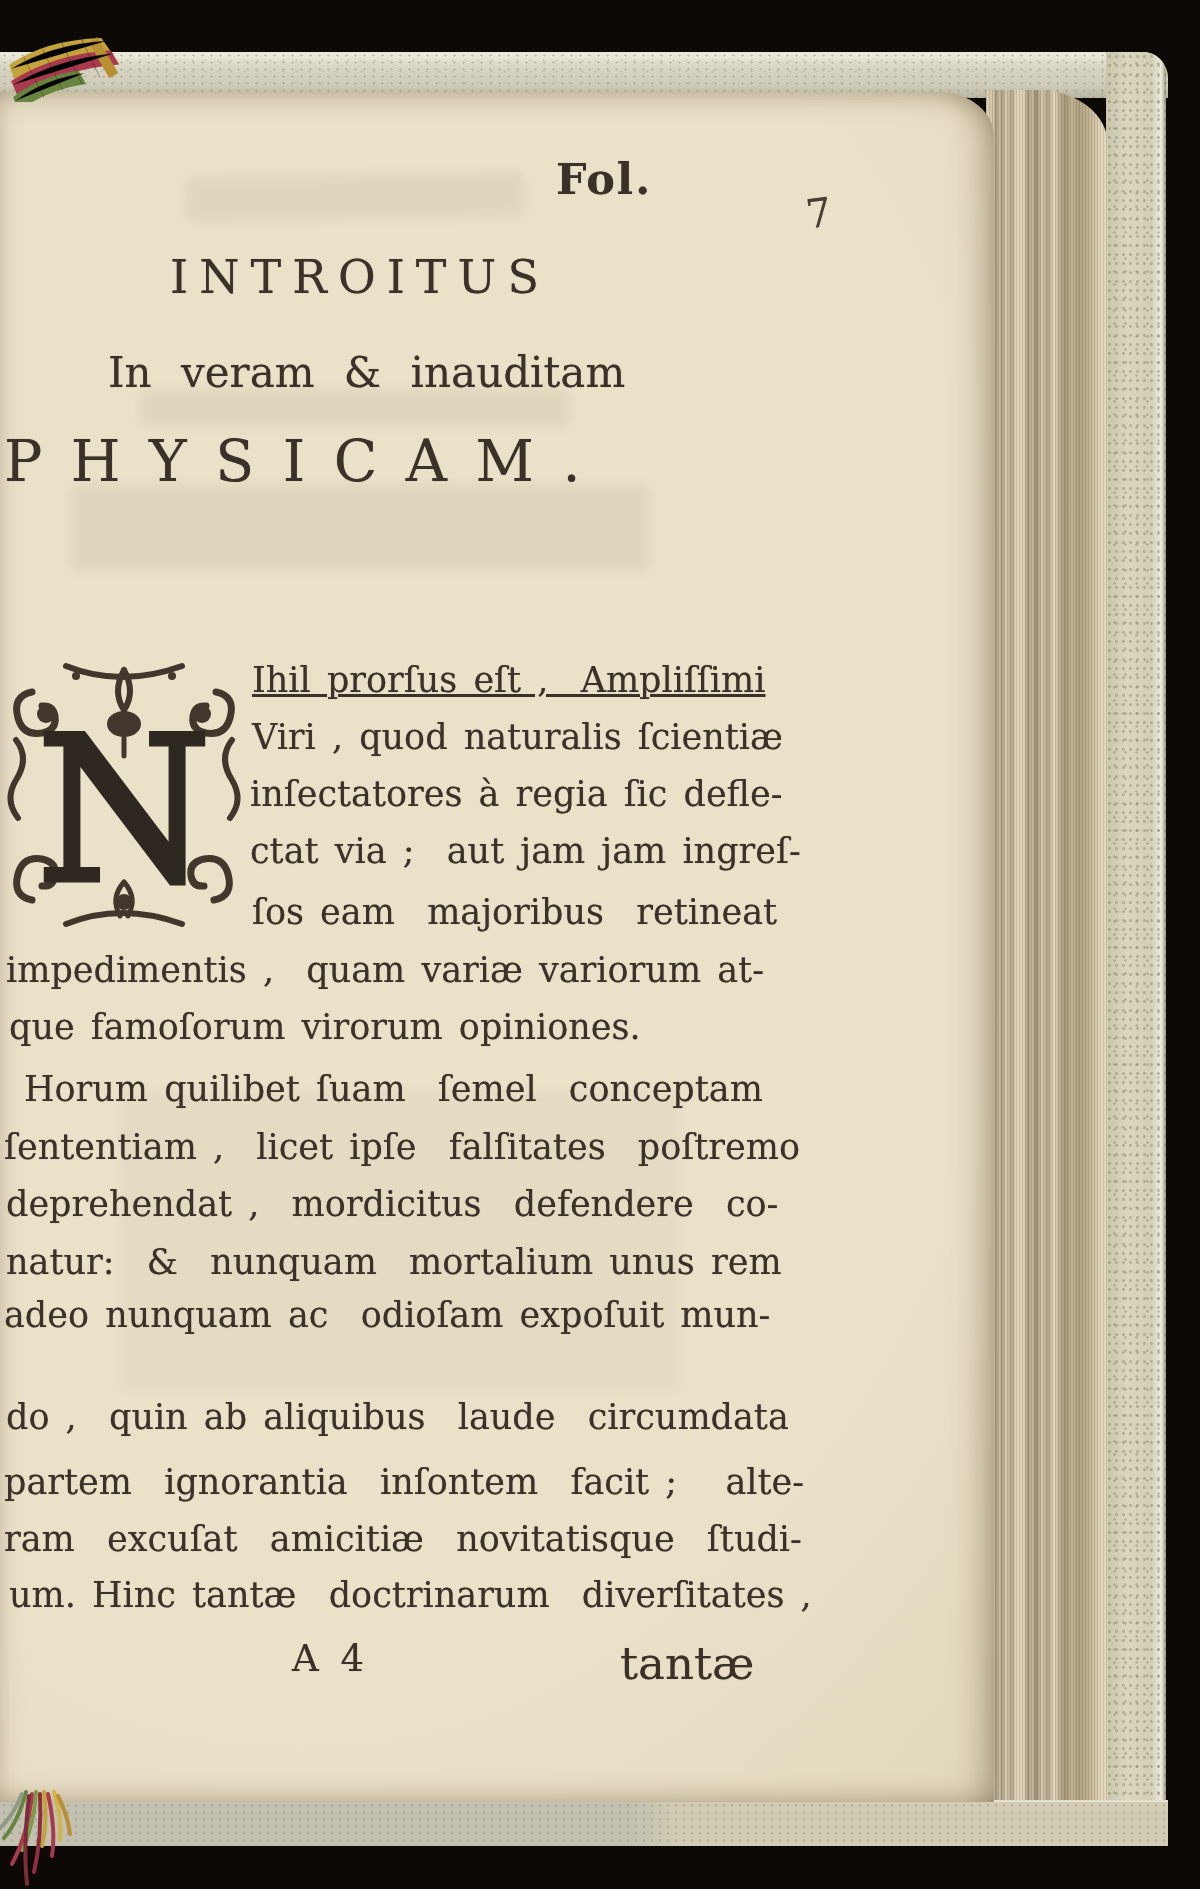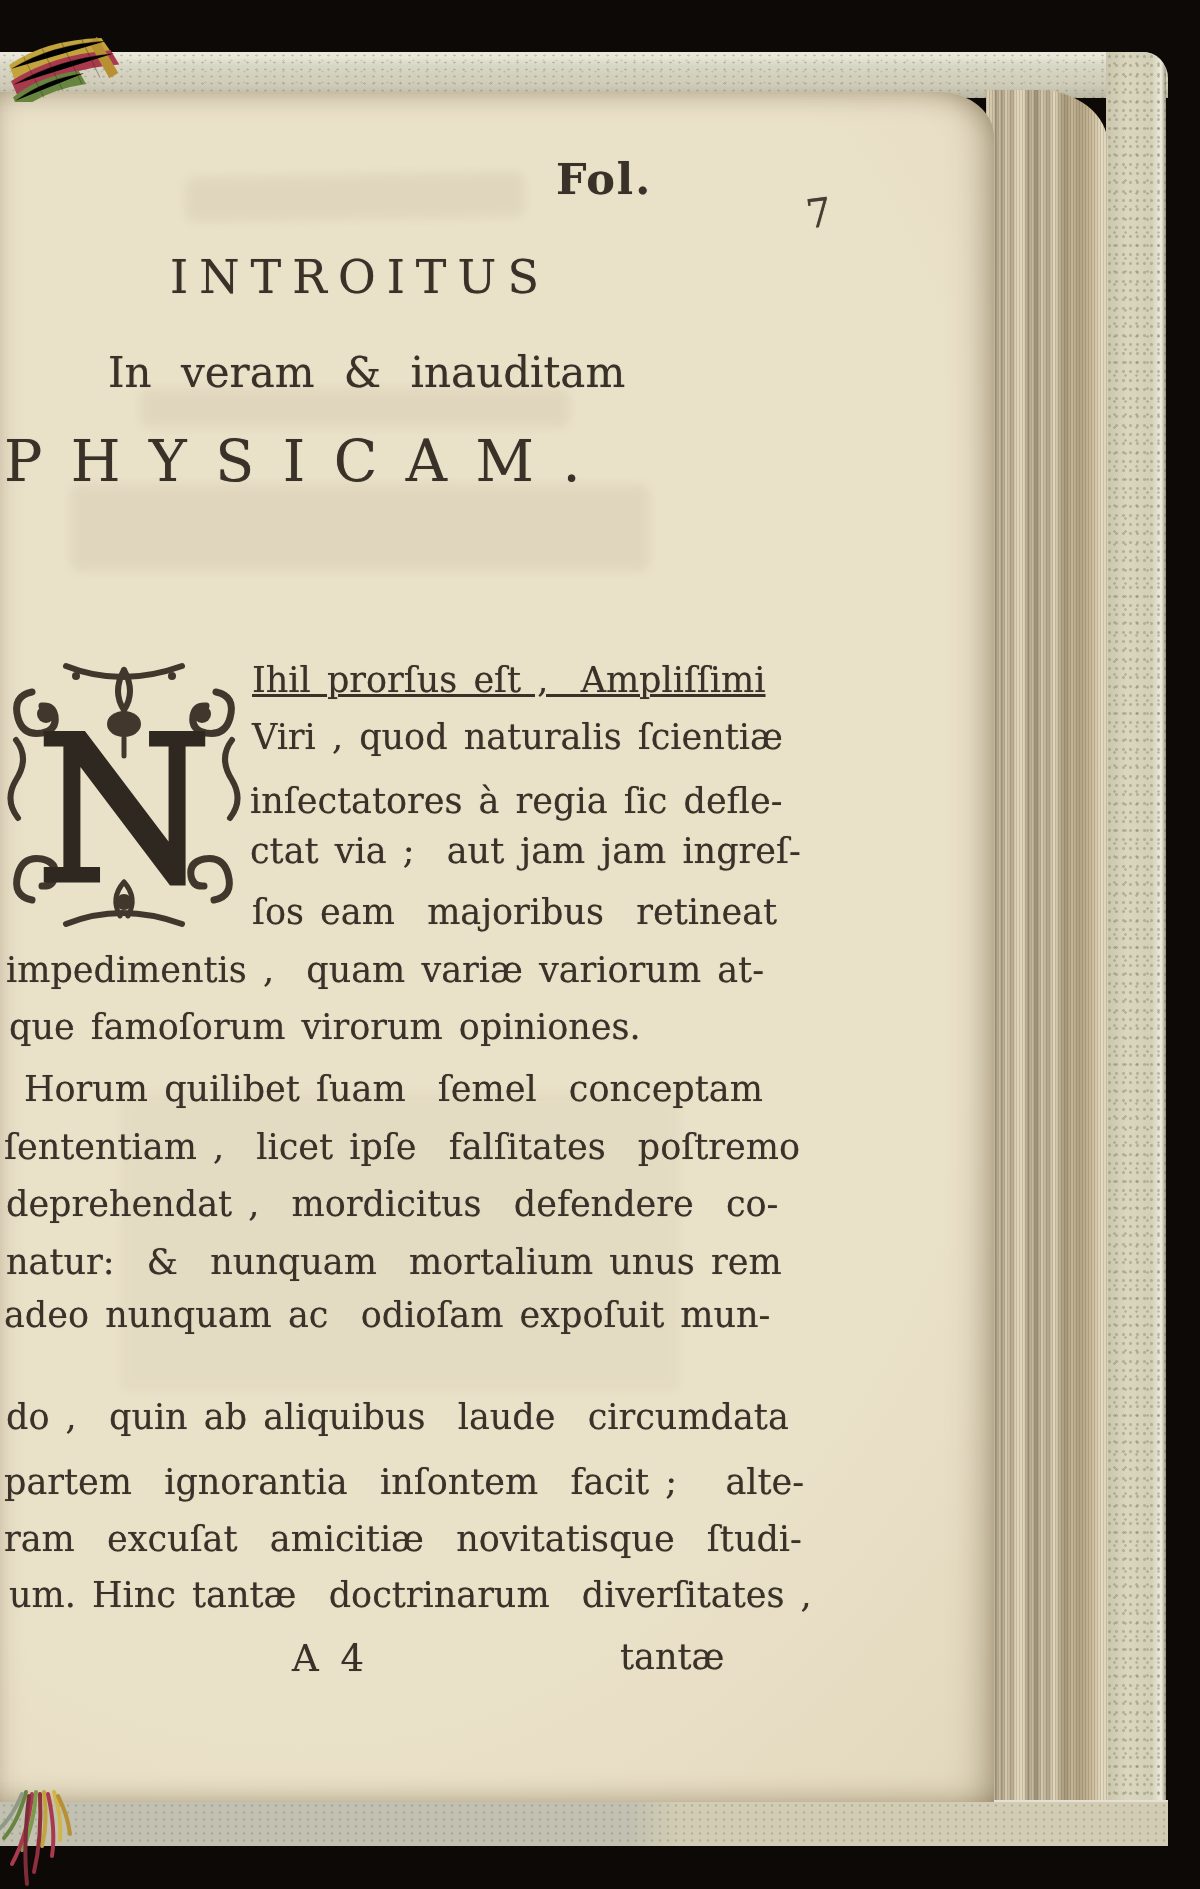--- a/index.html
+++ b/index.html
@@ -49,21 +49,21 @@
   
   .ink{color:#3a3229;text-shadow:0 0 .7px rgba(52,42,32,.55);}
   .abs{position:absolute;white-space:pre;}
   .folio-label{font-size:43px;font-weight:bold;letter-spacing:2px;}
   .folio-number{font-size:40px;transform:rotate(-7deg);color:#463d33;}
   .h1{font-size:46px;letter-spacing:.24em;margin-left:20px;}
   .h2{font-size:42px;word-spacing:16px;}
   .h3{font-size:57px;letter-spacing:.50em;}
   .bodyline{font-size:35px;word-spacing:5px;}
   .sig{font-size:37px;word-spacing:10px;}
-  .catch{font-size:35px;}
+  .catch{font-size:45px;}
   
   .ribbon-top{position:absolute;left:4px;top:30px;}
   .tassel{position:absolute;left:-4px;top:1788px;}
   .dropcap{position:absolute;left:6px;top:558px;}
 </style>
 </head>
 <body>
 
 <div class="stage">
 
@@ -105,21 +105,21 @@
         <circle cx="70" cy="26" r="4" fill="#33291f" stroke="none"></circle>
         <circle cx="166" cy="26" r="4" fill="#33291f" stroke="none"></circle>
         <ellipse cx="118" cy="74" rx="17" ry="13" fill="#33291f" stroke="none"></ellipse>
         <path d="M118,88 l0,18" stroke-width="5"></path>
       </g>
       <text x="118" y="230" text-anchor="middle" font-size="200" font-family="DejaVu Serif, Liberation Serif, serif" fill="#2f2820" stroke="#2f2820" stroke-width="5">N</text>
     </svg>
 
     <div class="abs ink bodyline" style="left:252px;top:568px;text-decoration:underline;">Ihil prorſus eſt ,  Ampliſſimi</div>
     <div class="abs ink bodyline" style="left:252px;top:625px;">Viri , quod naturalis ſcientiæ</div>
-    <div class="abs ink bodyline" style="left:250px;top:682px;margin-top:7px;">inſectatores à regia ſic defle-</div>
+    <div class="abs ink bodyline" style="left:250px;top:682px;">inſectatores à regia ſic defle-</div>
     <div class="abs ink bodyline" style="left:250px;top:739px;">ctat via ;  aut jam jam ingreſ-</div>
     <div class="abs ink bodyline" style="left:252px;top:800px;">ſos eam  majoribus  retineat</div>
     <div class="abs ink bodyline" style="left:6px;top:858px;">impedimentis ,  quam variæ variorum at-</div>
     <div class="abs ink bodyline" style="left:9px;top:915px;">que famoſorum virorum opiniones.</div>
 
     <div class="abs ink bodyline" style="left:24px;top:977px;">Horum quilibet ſuam  ſemel  conceptam</div>
     <div class="abs ink bodyline" style="left:4px;top:1035px;">ſententiam ,  licet ipſe  falſitates  poſtremo</div>
     <div class="abs ink bodyline" style="left:6px;top:1092px;">deprehendat ,  mordicitus  defendere  co-</div>
     <div class="abs ink bodyline" style="left:6px;top:1150px;">natur:  &amp;  nunquam  mortalium unus rem</div>
     <div class="abs ink bodyline" style="left:4px;top:1203px;">adeo nunquam ac  odioſam expoſuit mun-</div>

